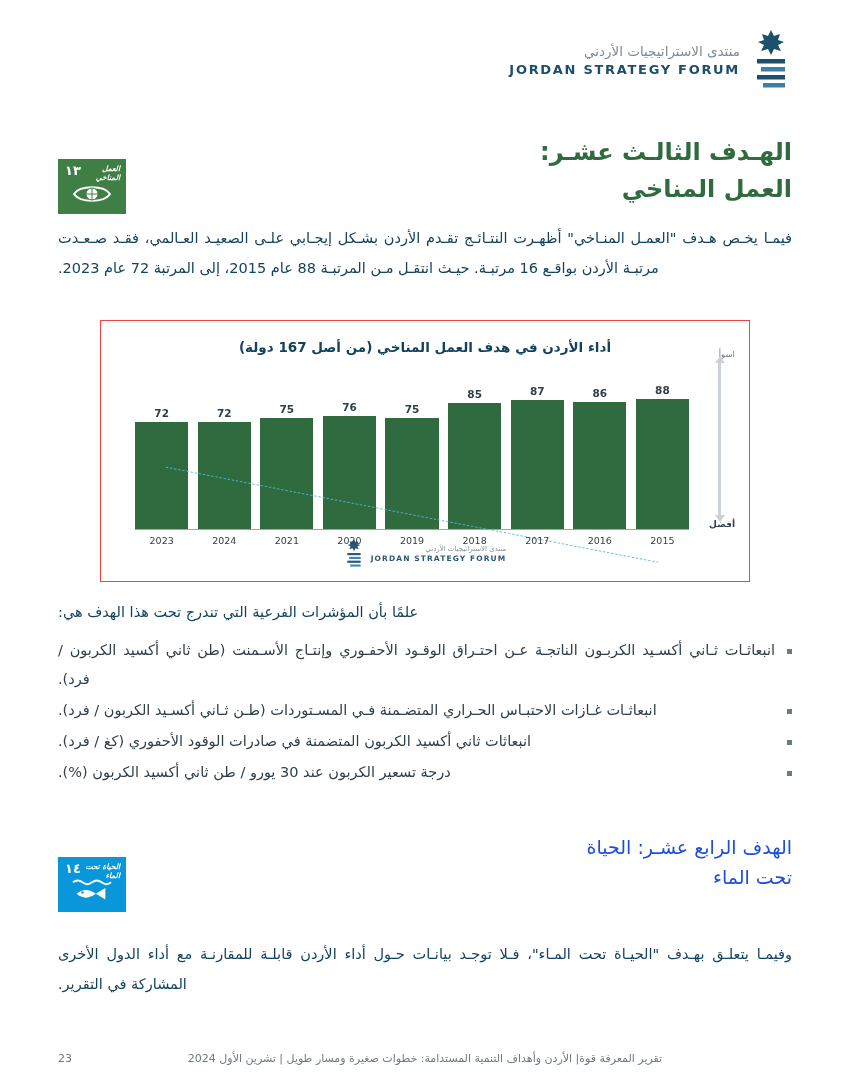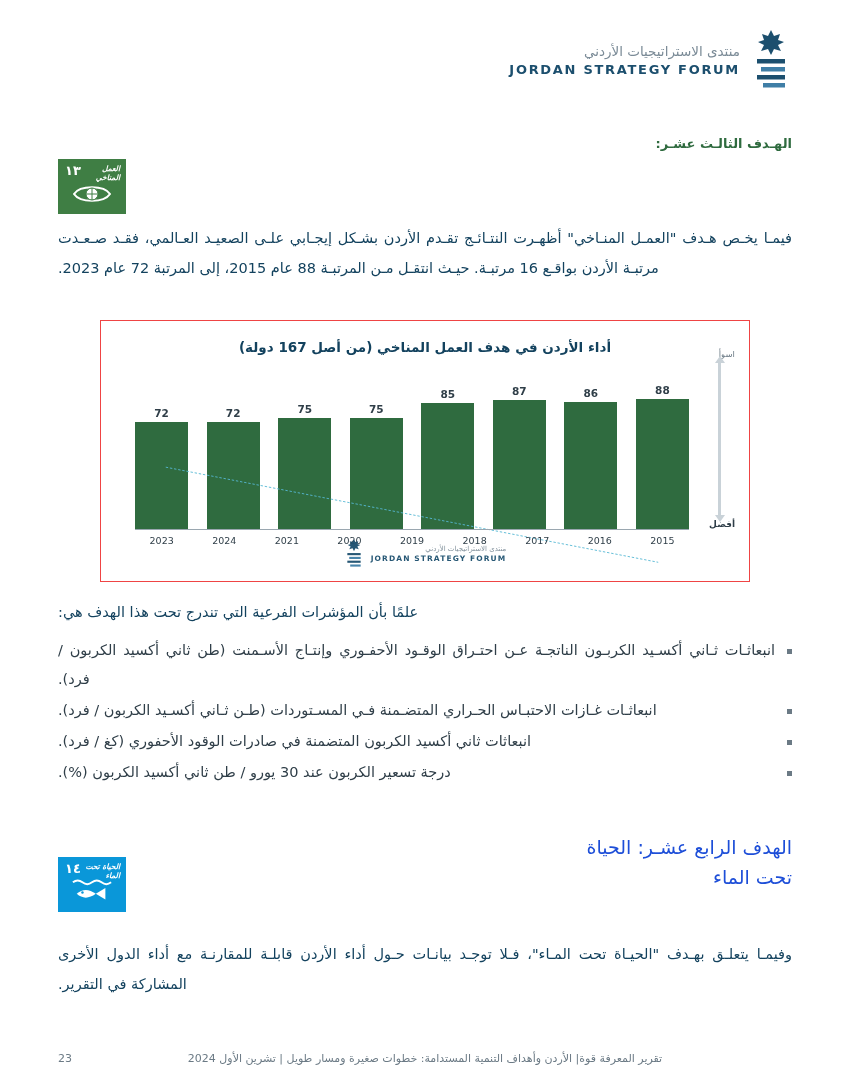--- a/index.html
+++ b/index.html
@@ -96,21 +96,21 @@
     line-height: 1;
   }
   .goal-title {
     flex: 1;
     text-align: right;
     padding-left: 0;
     padding-right: 0;
     margin-left: 14px;
     color: #2f6b3f;
     font-weight: 700;
-    font-size: 13px;
+    font-size: 24px;
     line-height: 1.55;
     letter-spacing: 0.5px;
     direction: rtl;
   }
 
   
   .para {
     position: absolute;
     right: 58px;
     left: 58px;
@@ -348,20 +348,21 @@
   </div>
   <div class="logo-text">
     <div class="logo-ar">منتدى الاستراتيجيات الأردني</div>
     <div class="logo-en">JORDAN STRATEGY FORUM</div>
   </div>
 </div>
 
 <div class="goal-head">
   <div class="goal-title">
     <div>الهـدف الثالـث عشـر:</div>
+    <div>العمل المناخي</div>
   </div>
   <div class="sdg-badge" style="background:#3f7e44;">
     <span class="num">١٣</span>
     <span class="ttl">العمل<br>المناخي</span>
     <span class="glyph">
       <svg viewBox="0 0 40 22" width="40" height="22" aria-hidden="true">
         <path d="M2,11 C8,2 32,2 38,11 C32,20 8,20 2,11 Z" fill="none" stroke="#ffffff" stroke-width="2"></path>
         <circle cx="20" cy="11" r="6" fill="#ffffff"></circle>
         <circle cx="20" cy="11" r="6" fill="none" stroke="#3f7e44" stroke-width="1"></circle>
         <path d="M14.5,11 h11 M20,5 v12" stroke="#3f7e44" stroke-width="1"></path>
@@ -397,20 +398,24 @@
         </div>
         <div class="bar-wrap">
           <div class="bar-val">85</div>
           <div class="bar" style="height: 78.7368%; background: rgb(47, 107, 63);"></div>
         </div>
         <div class="bar-wrap">
           <div class="bar-val">75</div>
           <div class="bar" style="height: 69.4737%; background: rgb(47, 107, 63);"></div>
         </div>
         <div class="bar-wrap">
+          <div class="bar-val">76</div>
+          <div class="bar" style="height: 70.4%; background: rgb(47, 107, 63);"></div>
+        </div>
+        <div class="bar-wrap">
           <div class="bar-val">75</div>
           <div class="bar" style="height: 69.4737%; background: rgb(47, 107, 63);"></div>
         </div>
         <div class="bar-wrap">
           <div class="bar-val">72</div>
           <div class="bar" style="height: 66.6947%; background: rgb(47, 107, 63);"></div>
         </div>
         <div class="bar-wrap">
           <div class="bar-val">72</div>
           <div class="bar" style="height: 66.6947%; background: rgb(47, 107, 63);"></div>

